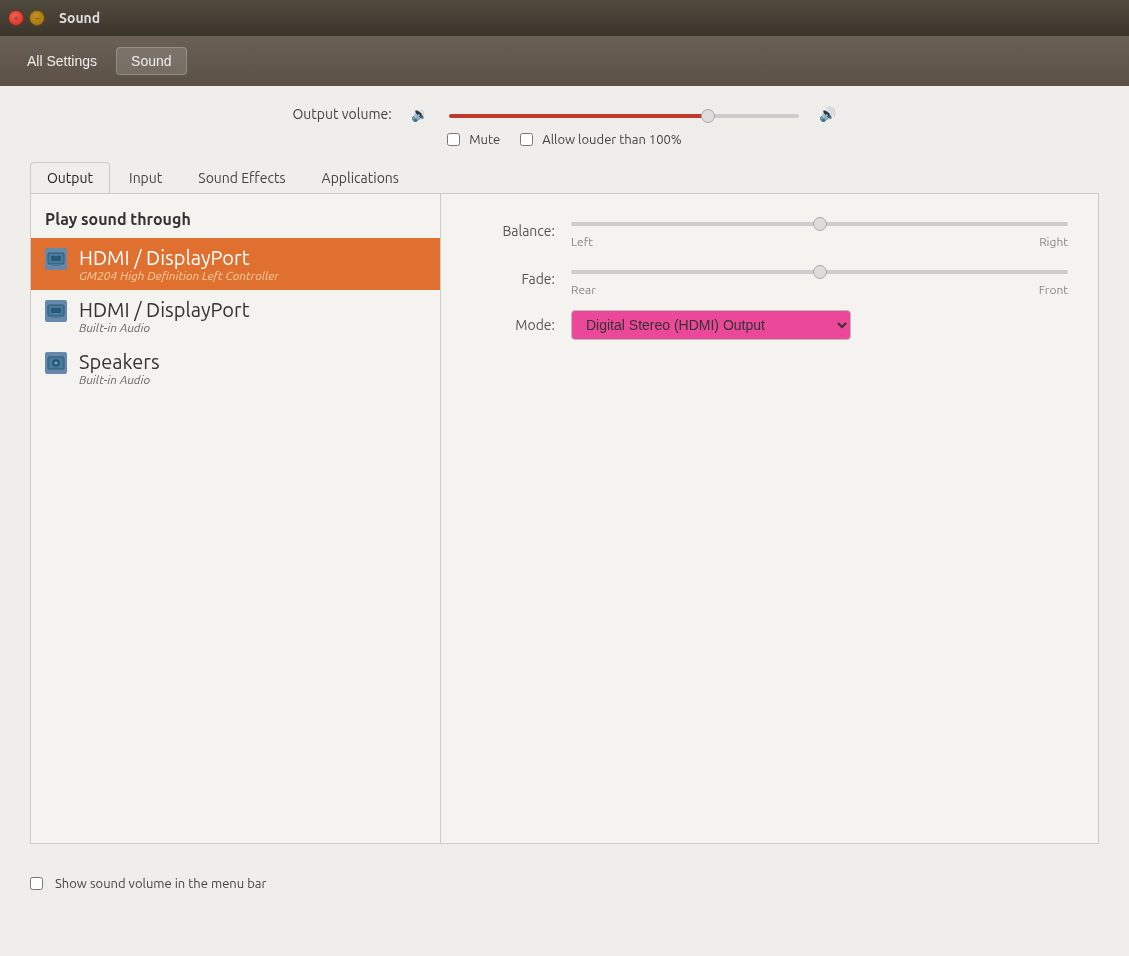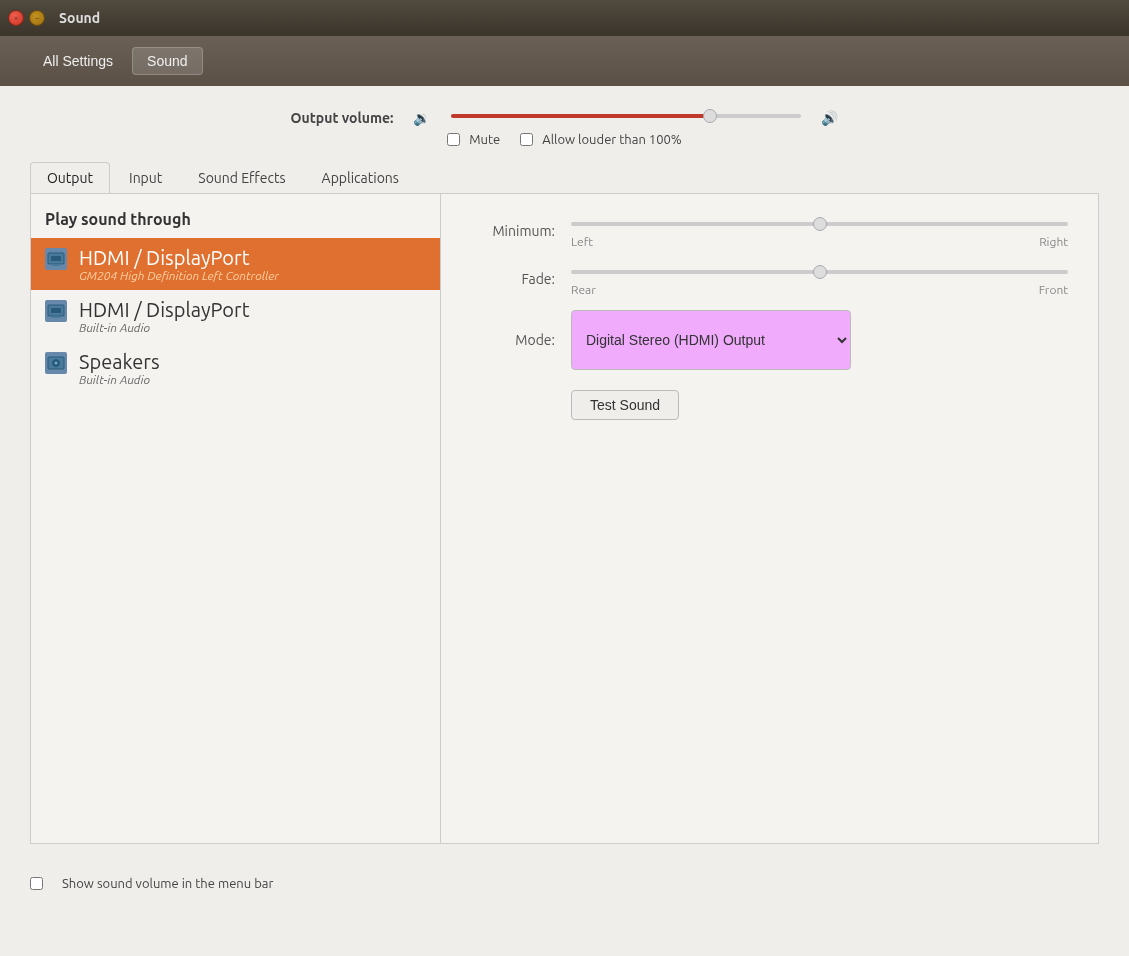--- a/index.html
+++ b/index.html
@@ -44,21 +44,21 @@
       font-weight: bold;
       margin-left: 6px;
     }
 
     
     .toolbar {
       background: linear-gradient(to bottom, #6a6055, #5a5045);
       height: 50px;
       display: flex;
       align-items: center;
-      padding: 0 28px;
+      padding: 0 12px;
       gap: 4px;
     }
     .toolbar-btn {
       background: transparent;
       border: 1px solid transparent;
       border-radius: 4px;
       color: #eee;
       padding: 5px 14px;
       font-size: 14px;
       cursor: pointer;
@@ -76,23 +76,22 @@
 
     
     .volume-section {
       display: flex;
       flex-direction: column;
       align-items: center;
       margin-bottom: 16px;
     }
     .volume-row {
       display: flex;
-      align-items: flex-end;
+      align-items: flex-start;
       gap: 20px;
-      font-weight: bold;
     }
     .volume-label {
       font-size: 14px;
       color: #444;
     }
     .volume-icon {
       font-size: 14px;
       color: #666;
     }
     .volume-slider-wrap {
@@ -276,25 +275,25 @@
     .slider-labels {
       display: flex;
       justify-content: space-between;
       font-size: 12px;
       color: #888;
       margin-top: 1px;
     }
 
     
     .mode-select {
-      padding: 20px 10px;
+      padding: 5px 10px;
       font-size: 14px;
       border: 1px solid #bbb;
       border-radius: 4px;
-      background: #f0abfc;
+      background: #ec4899;
       color: #333;
       cursor: pointer;
       min-width: 280px;
     }
 
     
     .test-sound-btn {
       margin-top: 6px;
       padding: 6px 18px;
       font-size: 14px;
@@ -303,21 +302,21 @@
       background: #f0eeeb;
       color: #333;
       cursor: pointer;
     }
 
     
     .footer {
       padding: 12px 30px;
       display: flex;
       align-items: center;
-      gap: 19px;
+      gap: 12px;
       font-size: 13px;
       color: #444;
     }
   </style>
 </head>
 <body>
 
 <div class="titlebar">
   <div class="titlebar-buttons">
     <div class="tb-btn tb-close">
@@ -418,21 +417,21 @@
         <div class="device-info">
           <div class="device-name">Speakers</div>
           <div class="device-sub">Built-in Audio</div>
         </div>
       </div>
     </div>
 
     <div class="settings-panel">
 
       <div class="setting-row">
-        <div class="setting-label">Minimum:</div>
+        <div class="setting-label">Balance:</div>
         <div class="slider-container">
           <div class="slider-track-wrap">
             <div class="slider-track">
               <div class="slider-thumb" style="left: 50%;"></div>
             </div>
           </div>
           <div class="slider-labels">
             <span>Left</span>
             <span>Right</span>
           </div>
@@ -457,24 +456,20 @@
 
       <div class="setting-row">
         <div class="setting-label">Mode:</div>
         <select class="mode-select">
           <option>Digital Stereo (HDMI) Output</option>
           <option>Digital Surround 5.1 (HDMI) Output</option>
           <option>Digital Surround 7.1 (HDMI) Output</option>
         </select>
       </div>
 
-      <div class="setting-row">
-        <div class="setting-label"></div>
-        <button class="test-sound-btn">Test Sound</button>
-      </div>
     </div>
   </div>
 
 </div>
 
 <div class="footer">
   <input type="checkbox" style="">
   <span>Show sound volume in the menu bar</span>
 </div>
 

